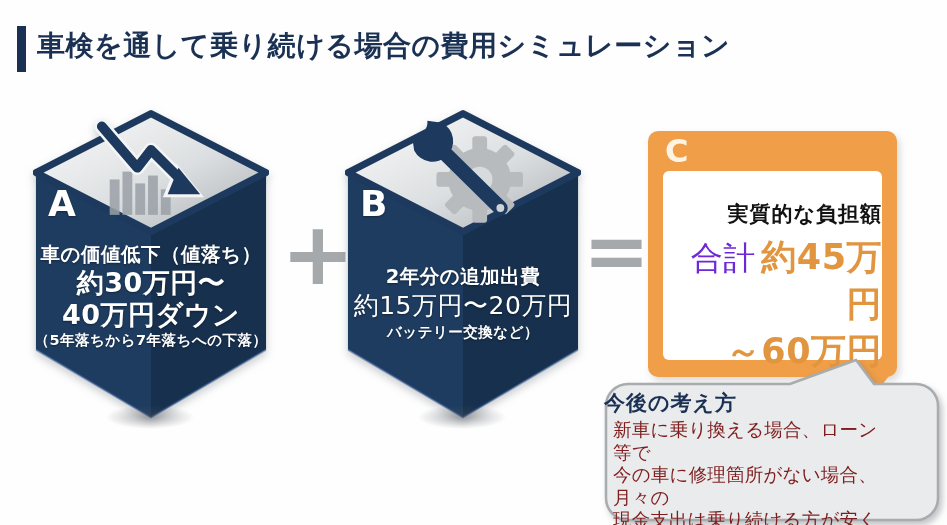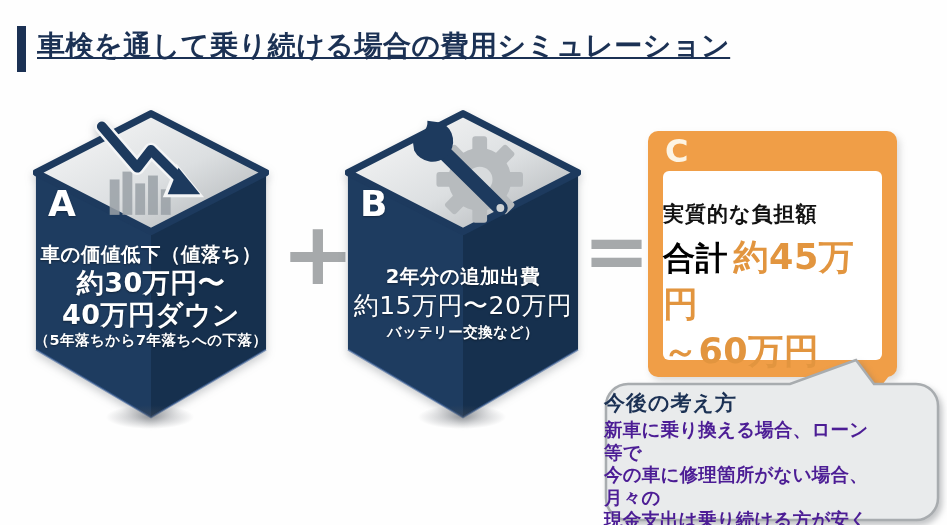--- a/index.html
+++ b/index.html
@@ -4,21 +4,21 @@
 <style>
   html,body{margin:0;padding:0;background:#ffffff;}
   .stage{
     position:relative;width:947px;height:525px;overflow:hidden;background:#fefefe;
     font-family:"DejaVu Sans","Liberation Sans",sans-serif;
   }
   
   .title-accent{position:absolute;left:17px;top:26px;width:9px;height:46px;background:#1b3154;}
   .page-title{
     position:absolute;left:37px;top:27px;margin:0;font-size:28px;font-weight:bold;
-    color:#1b3154;letter-spacing:.5px;white-space:nowrap;text-decoration:underline;
+    color:#1b3154;letter-spacing:.5px;white-space:nowrap;
   }
   
   .cube{position:absolute;width:236px;height:312px;}
   .cube svg{filter:drop-shadow(0 4px 4px rgba(80,85,92,.30));}
   .cube-a{left:33px;top:110px;}
   .cube-b{left:345px;top:110px;}
   .cube-label{
     position:absolute;left:15px;top:76px;color:#ffffff;font-size:36px;font-weight:bold;
     text-shadow:0 1px 2px rgba(0,0,0,.35);line-height:1;
   }
@@ -48,33 +48,33 @@
   
   .box-c{
     position:absolute;left:648px;top:131px;width:249px;height:246px;background:#f09e47;
     border-radius:10px;box-shadow:3px 4px 7px rgba(140,140,140,.30);
   }
   .c-label{
     position:absolute;left:17px;top:3px;color:#fdf4e3;font-size:32px;font-weight:bold;line-height:1.1;
   }
   .c-panel{
     position:absolute;left:15px;right:15px;top:40px;bottom:17px;background:#ffffff;border-radius:6px;
-    text-align:left;
+    text-align:right;
   }
   .c-heading{margin-top:29px;font-size:21px;font-weight:bold;color:#121212;letter-spacing:1px;}
   .c-amount{margin-top:9px;line-height:40px;letter-spacing:.5px;}
-  .c-total{font-size:32px;font-weight:bold;color:#000000;}
+  .c-total{font-size:32px;font-weight:normal;color:#6d28d9;}
   .c-orange{font-size:35px;font-weight:bold;color:#e2953f;}
   .c-tail{position:absolute;left:832px;top:372px;width:62px;height:28px;z-index:2;}
   
   .bubble-svg{position:absolute;left:604px;top:356px;width:336px;height:166px;z-index:3;
     filter:drop-shadow(3px 4px 3px rgba(100,105,110,.40));}
   .bubble-text{position:absolute;left:604px;top:390px;width:276px;z-index:4;}
   .note-title{font-size:21px;font-weight:bold;color:#1b3154;line-height:26px;margin-bottom:3px;letter-spacing:1px;}
-  .note-line{font-size:18.5px;font-weight:bold;color:#4c1d95;line-height:22.5px;letter-spacing:.2px;}
+  .note-line{font-size:18.5px;font-weight:normal;color:#7f1d1d;line-height:22.5px;letter-spacing:.2px;padding-left:9px;}
 </style>
 </head>
 <body>
 
 <div class="stage">
 
   <div class="title-accent"></div>
   <h1 class="page-title">車検を通して乗り続ける場合の費用シミュレーション</h1>
 
   <div class="cube cube-a">

